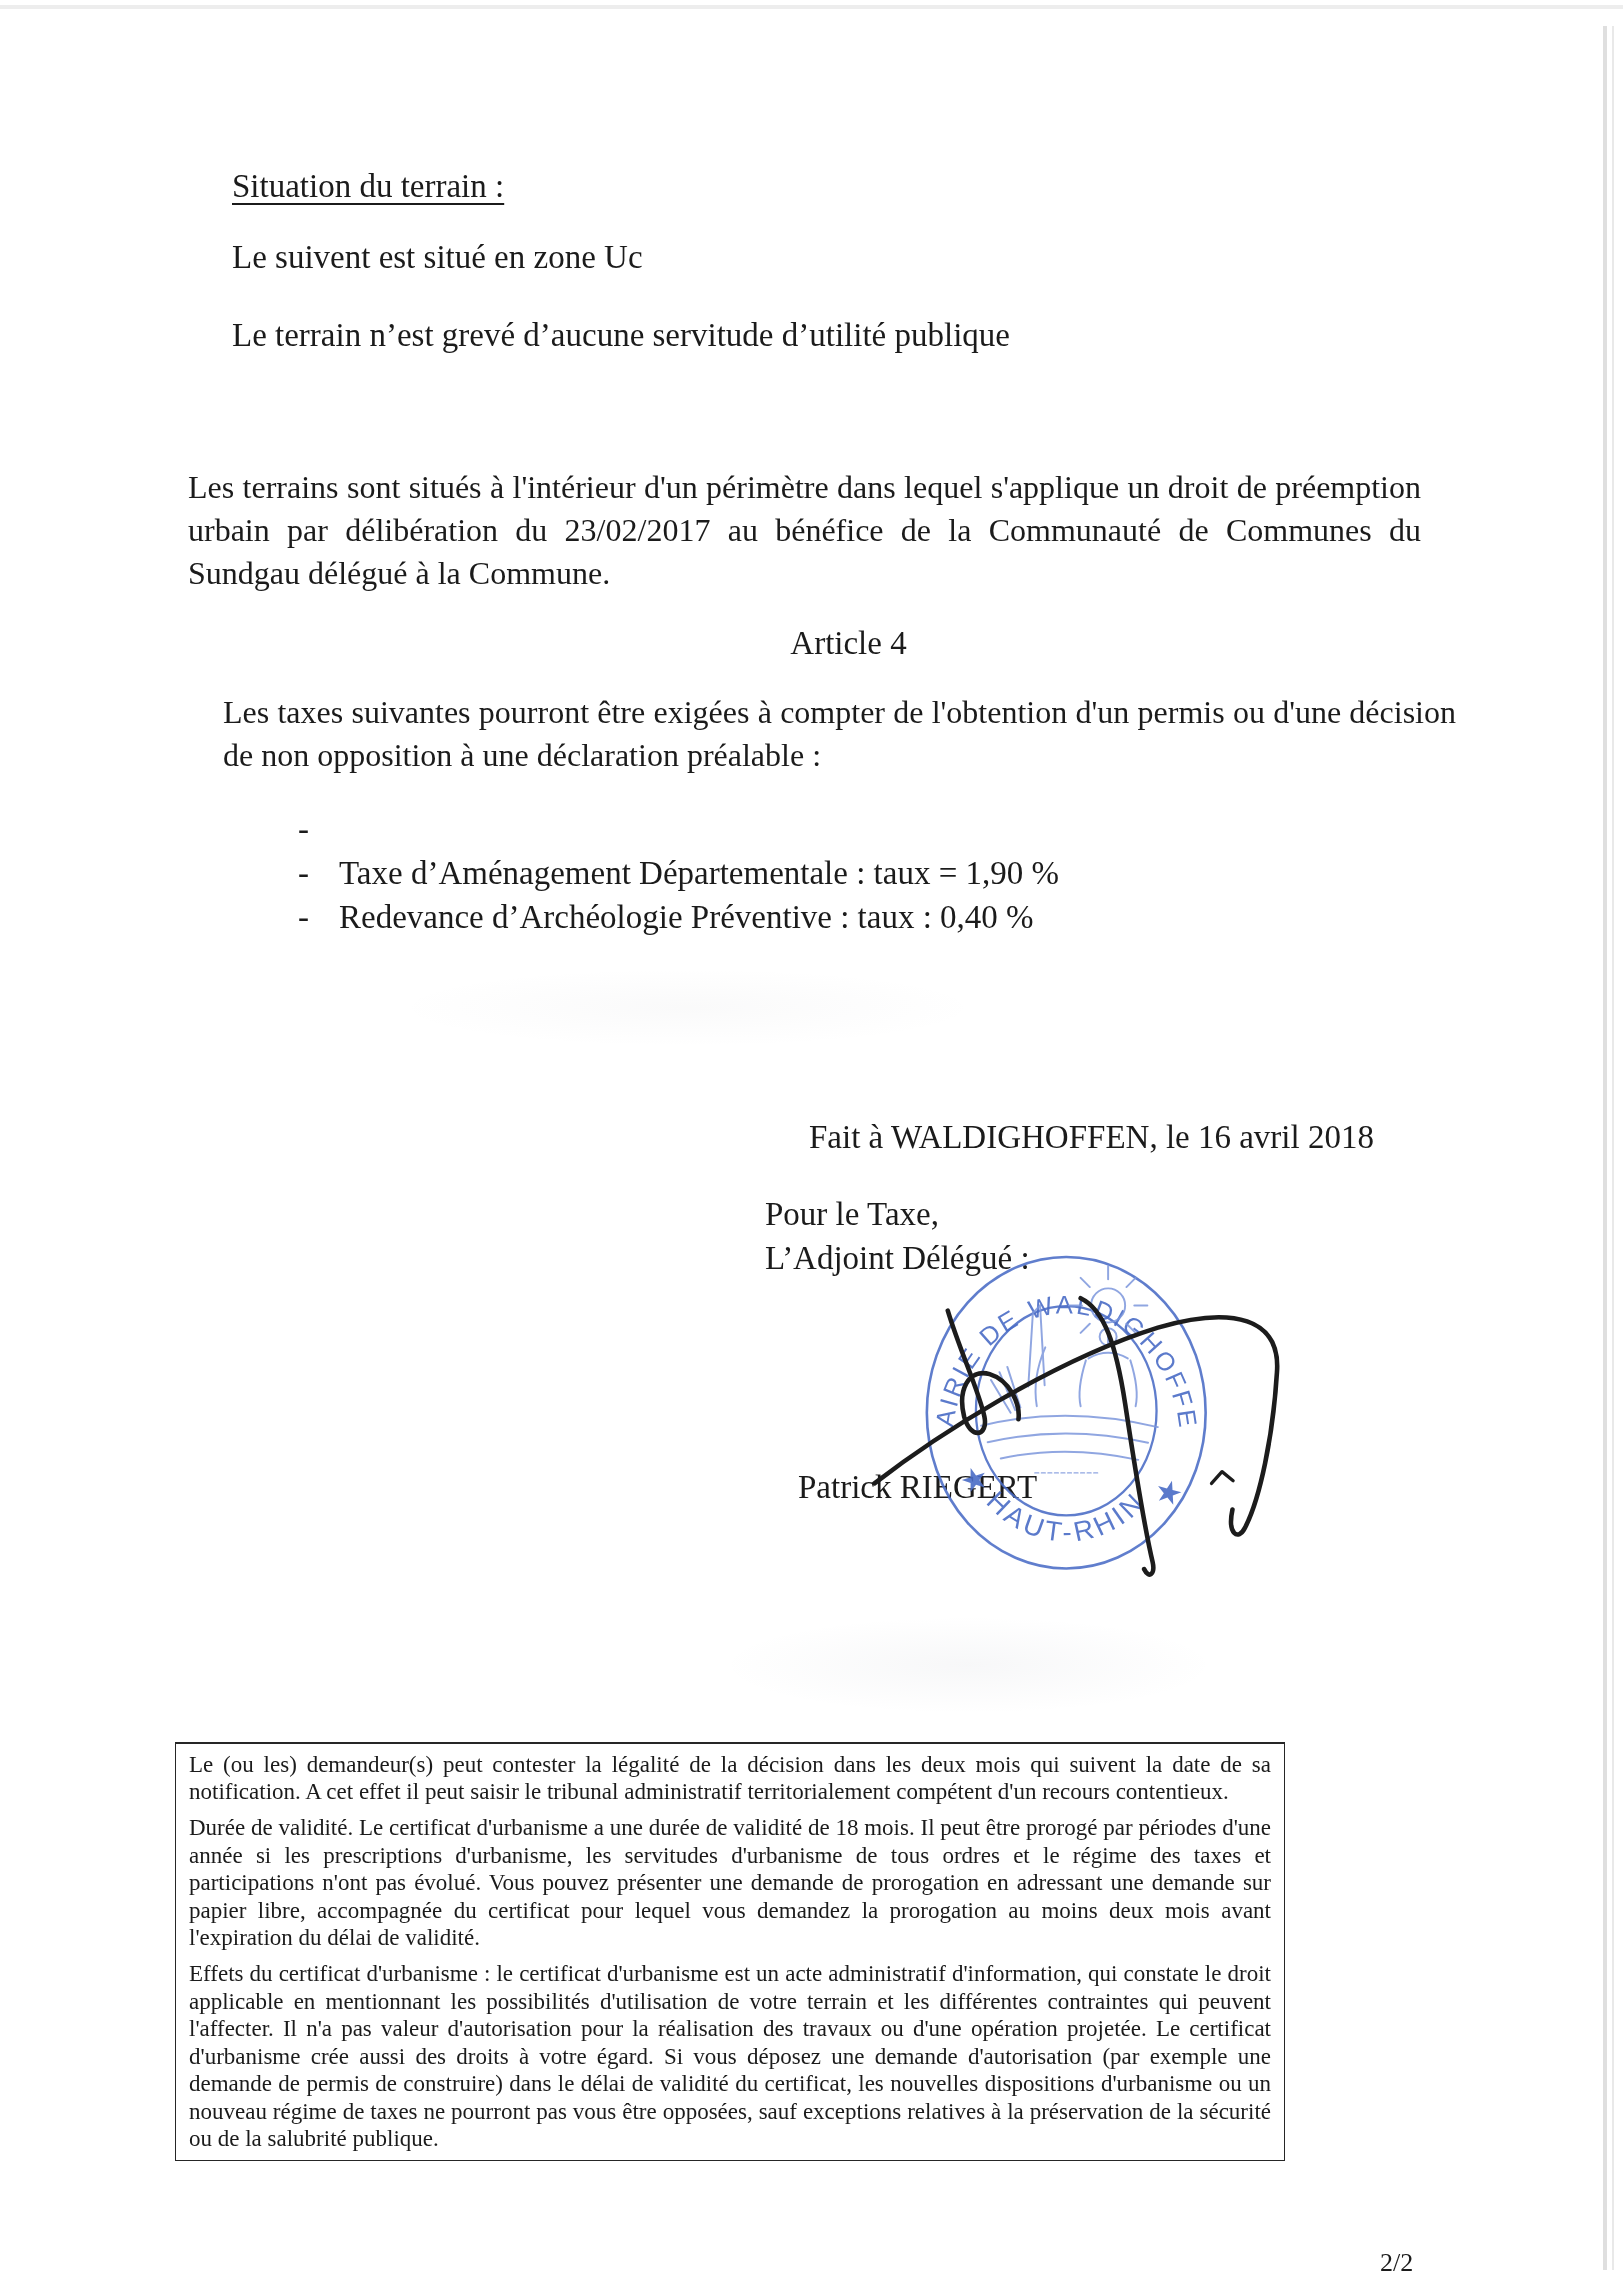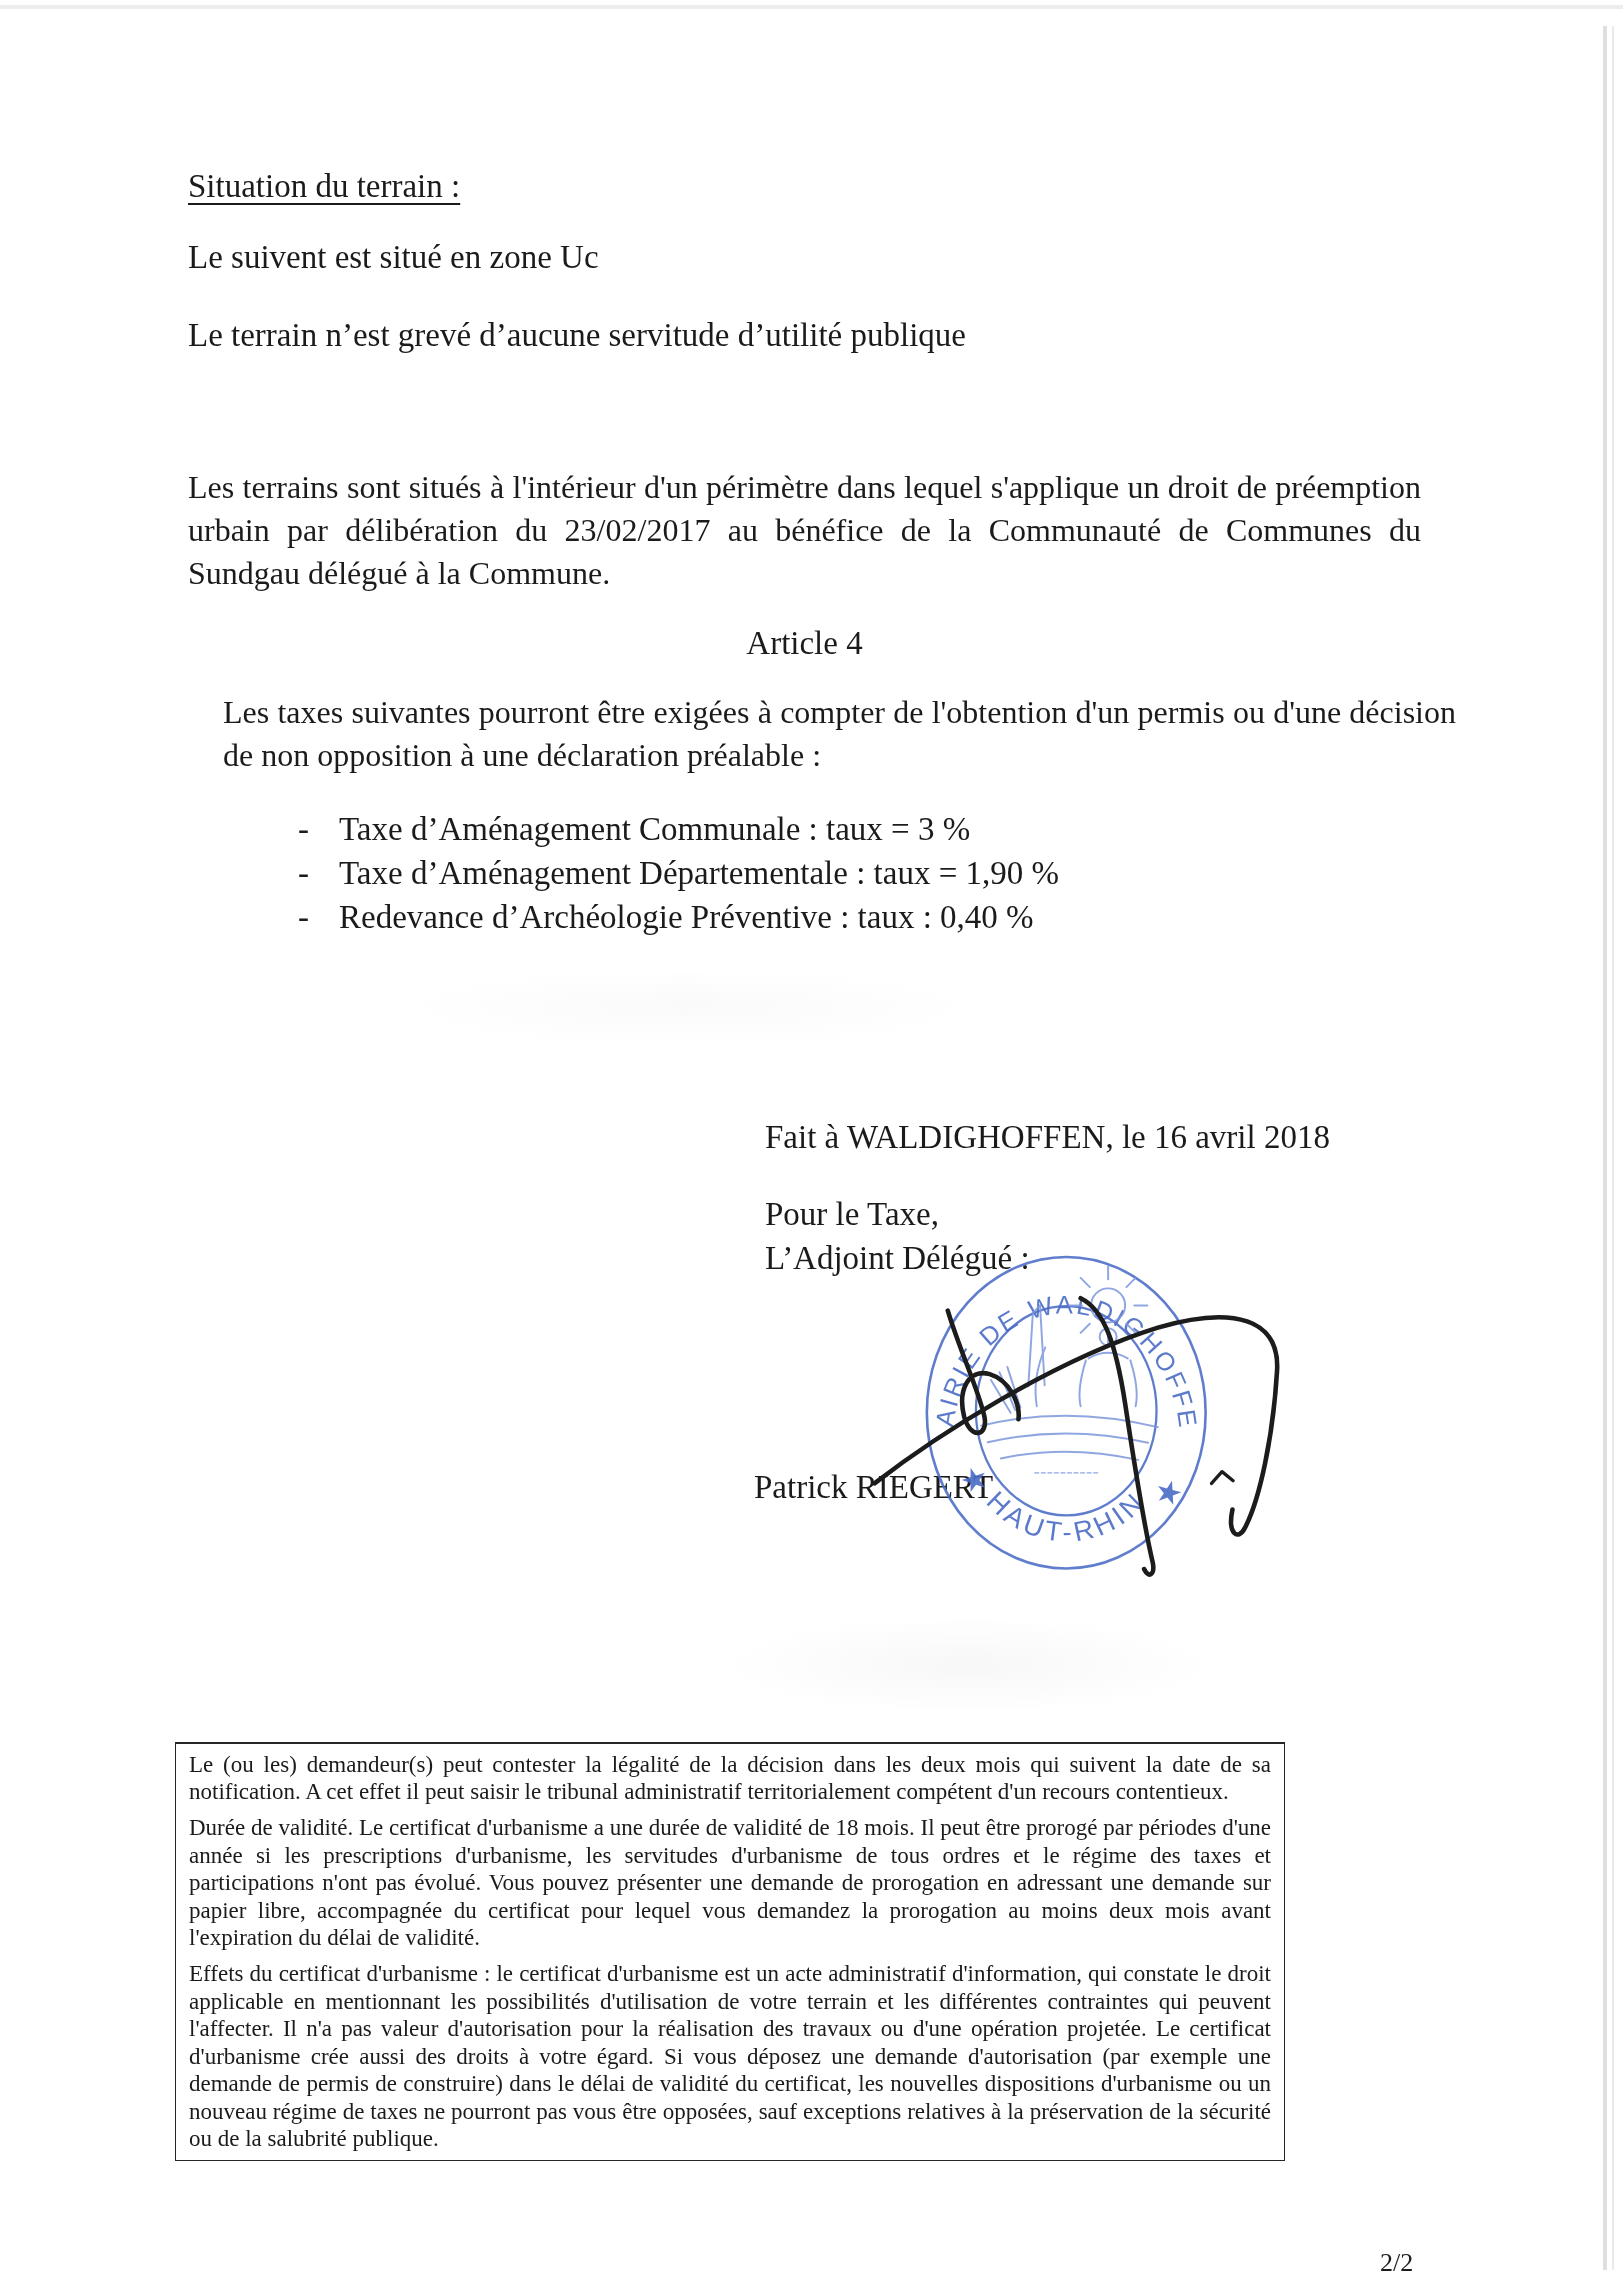--- a/index.html
+++ b/index.html
@@ -7,21 +7,21 @@
   .page {
     position:relative;
     width:1623px; height:2295px;
     margin:0 auto;
     background:#ffffff;
     font-family:"Liberation Serif", serif;
     color:#1b1b1b;
     overflow:hidden;
   }
   .abs { position:absolute; }
-  .line50 { font-size:33px; line-height:41px; white-space:nowrap; }
+  .line50 { font-size:33px; line-height:41px; white-space:nowrap;margin-left:44px; }
   .heading-underline {
     text-decoration:underline;
     text-decoration-thickness:2px;
     text-underline-offset:5.9px;
   }
   .col { left:188px; width:1233px; }
   .centered { text-align:center; }
   .just {
     font-size:32px; line-height:43px;
     text-align:justify; text-justify:inter-word;
@@ -71,21 +71,20 @@
 
   <div class="abs col just" style="top:466px;">Les terrains sont situés à l'intérieur d'un périmètre dans lequel s'applique un droit de préemption urbain par délibération du 23/02/2017 au bénéfice de la Communauté de Communes du Sundgau délégué à la Commune.</div>
 
   <div class="abs line50 col centered" style="top:623px;">Article 4</div>
 
   <div class="abs col just" style="top:691px;margin-left:35px;">Les taxes suivantes pourront être exigées à compter de l'obtention d'un permis ou d'une décision de non opposition à une déclaration préalable :</div>
 
   <div class="abs" style="left:298px; top:811px;">
     <div class="tax-row">
       <span class="tax-dash">-</span>
-      <span>Taxe d’Aménagement Communale : taux = 3 %</span>
     </div>
     <div class="tax-row">
       <span class="tax-dash">-</span>
       <span>Taxe d’Aménagement Départementale : taux = 1,90 %</span>
     </div>
     <div class="tax-row">
       <span class="tax-dash">-</span>
       <span>Redevance d’Archéologie Préventive : taux : 0,40 %</span>
     </div>
   </div>

